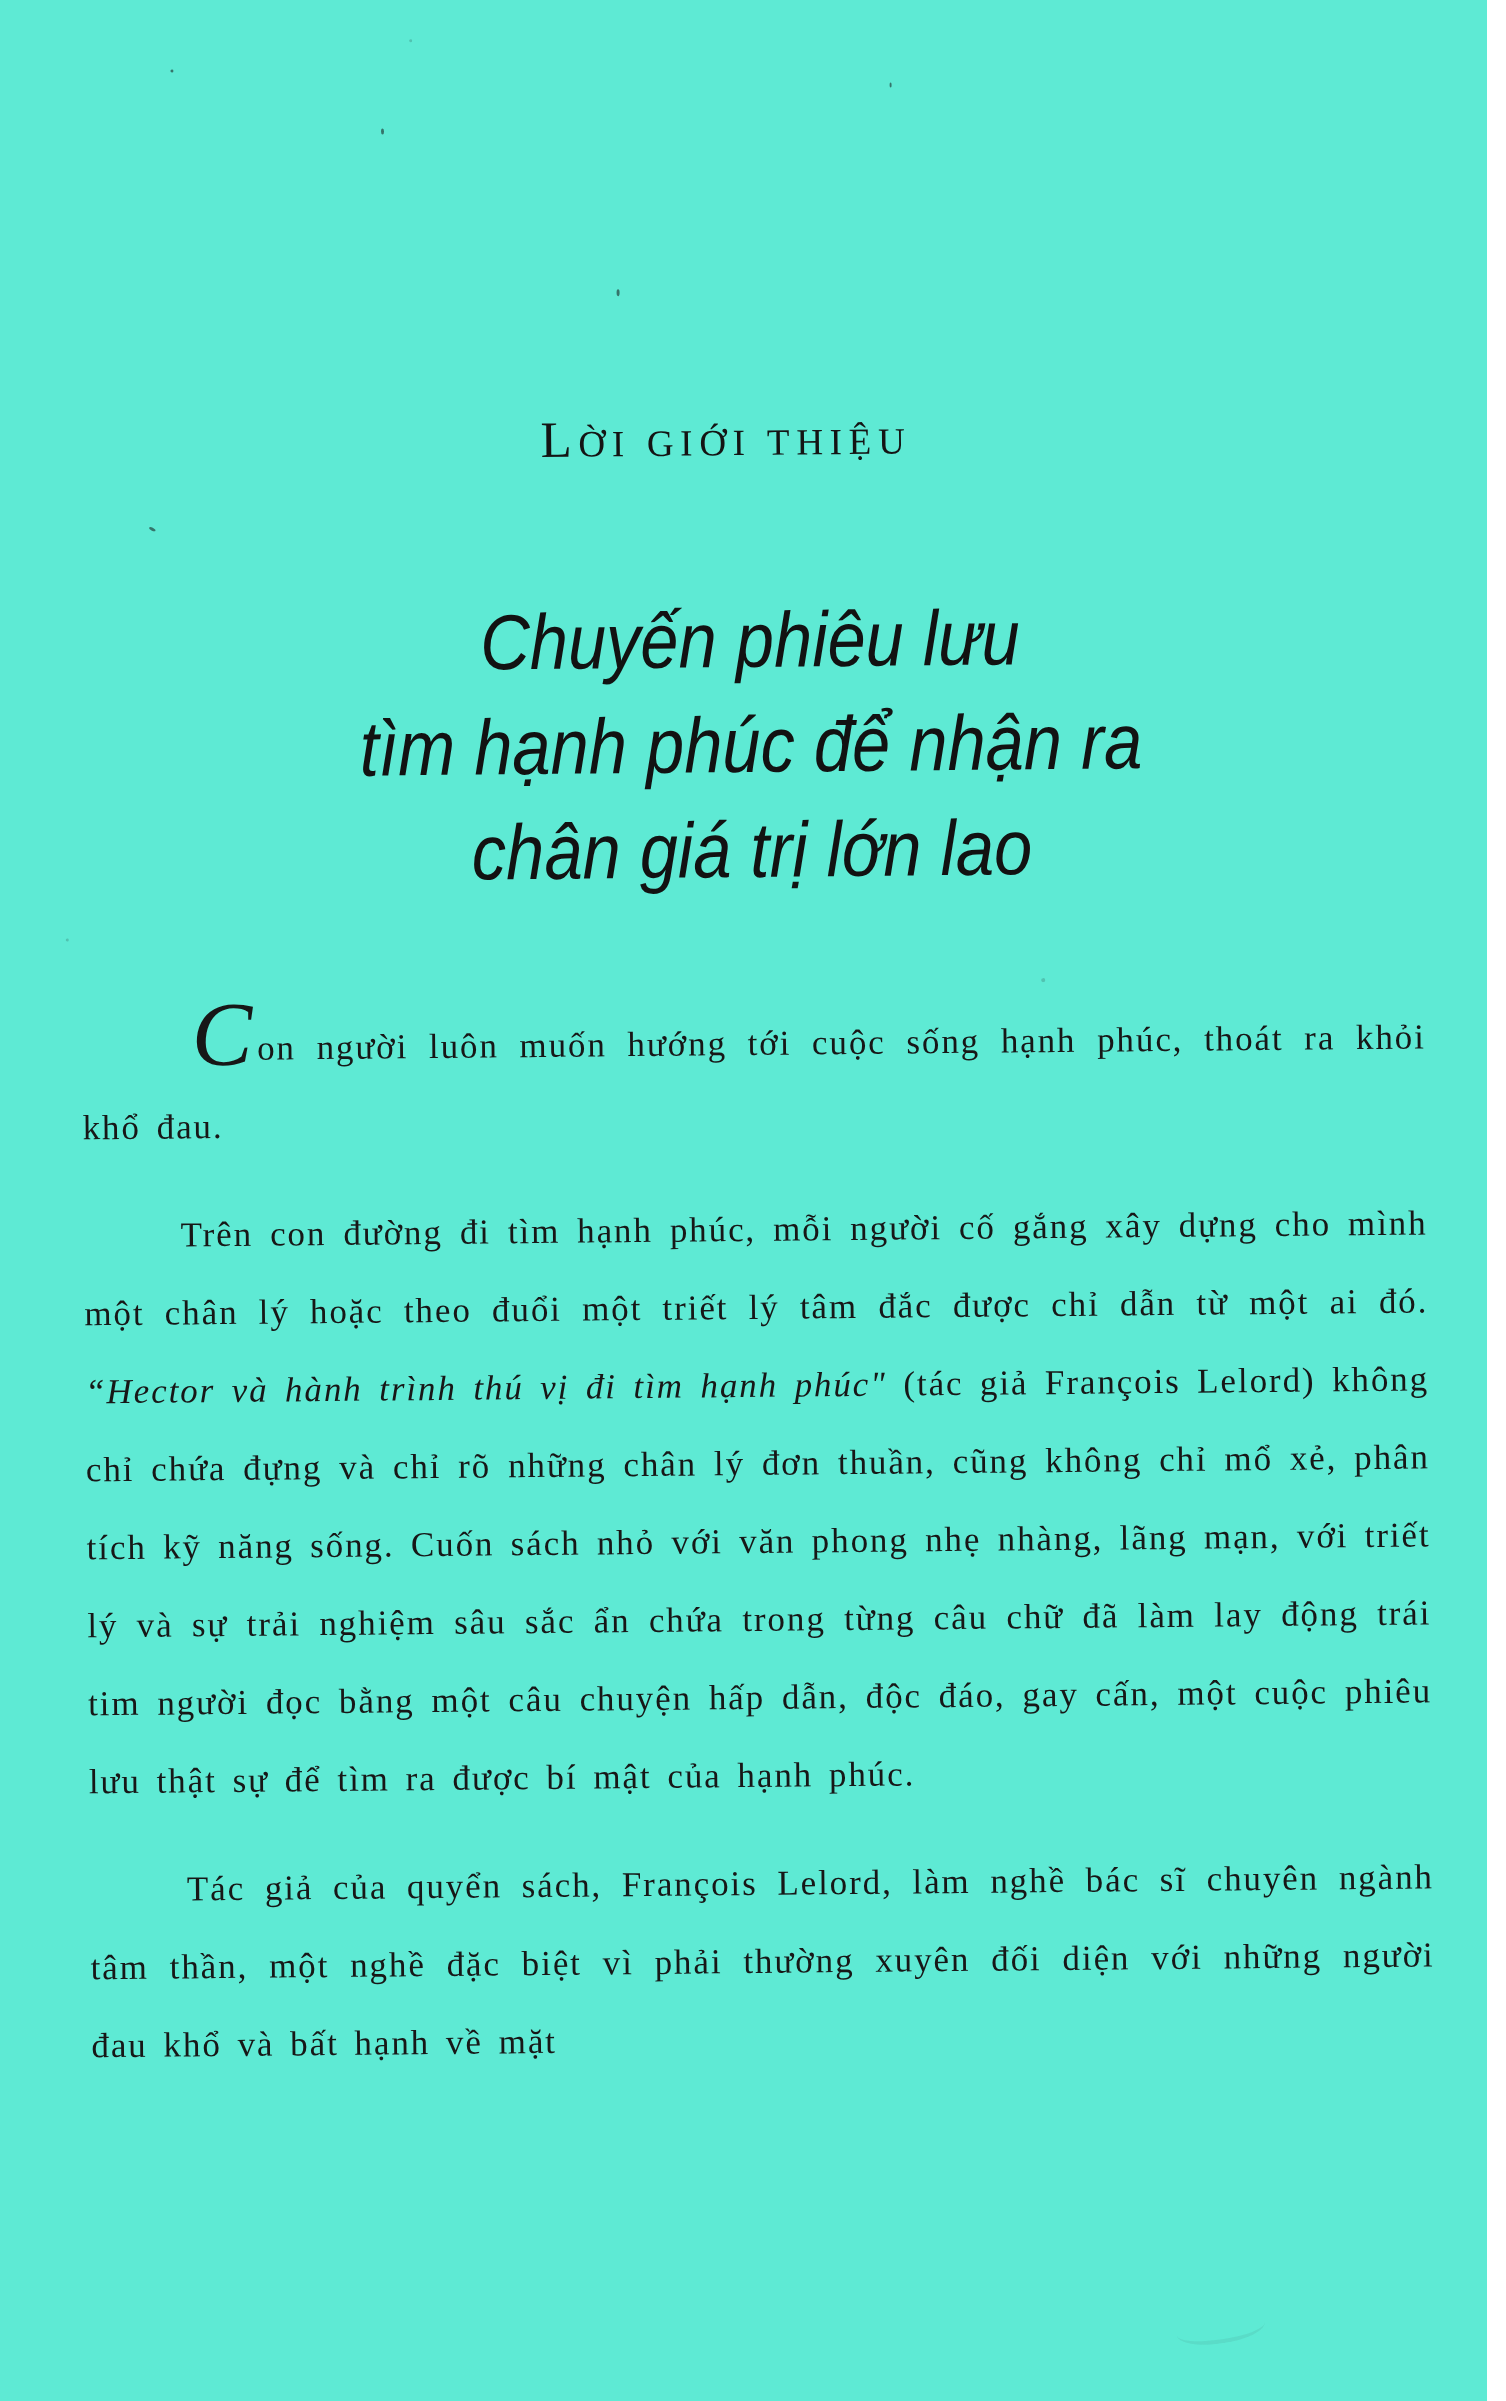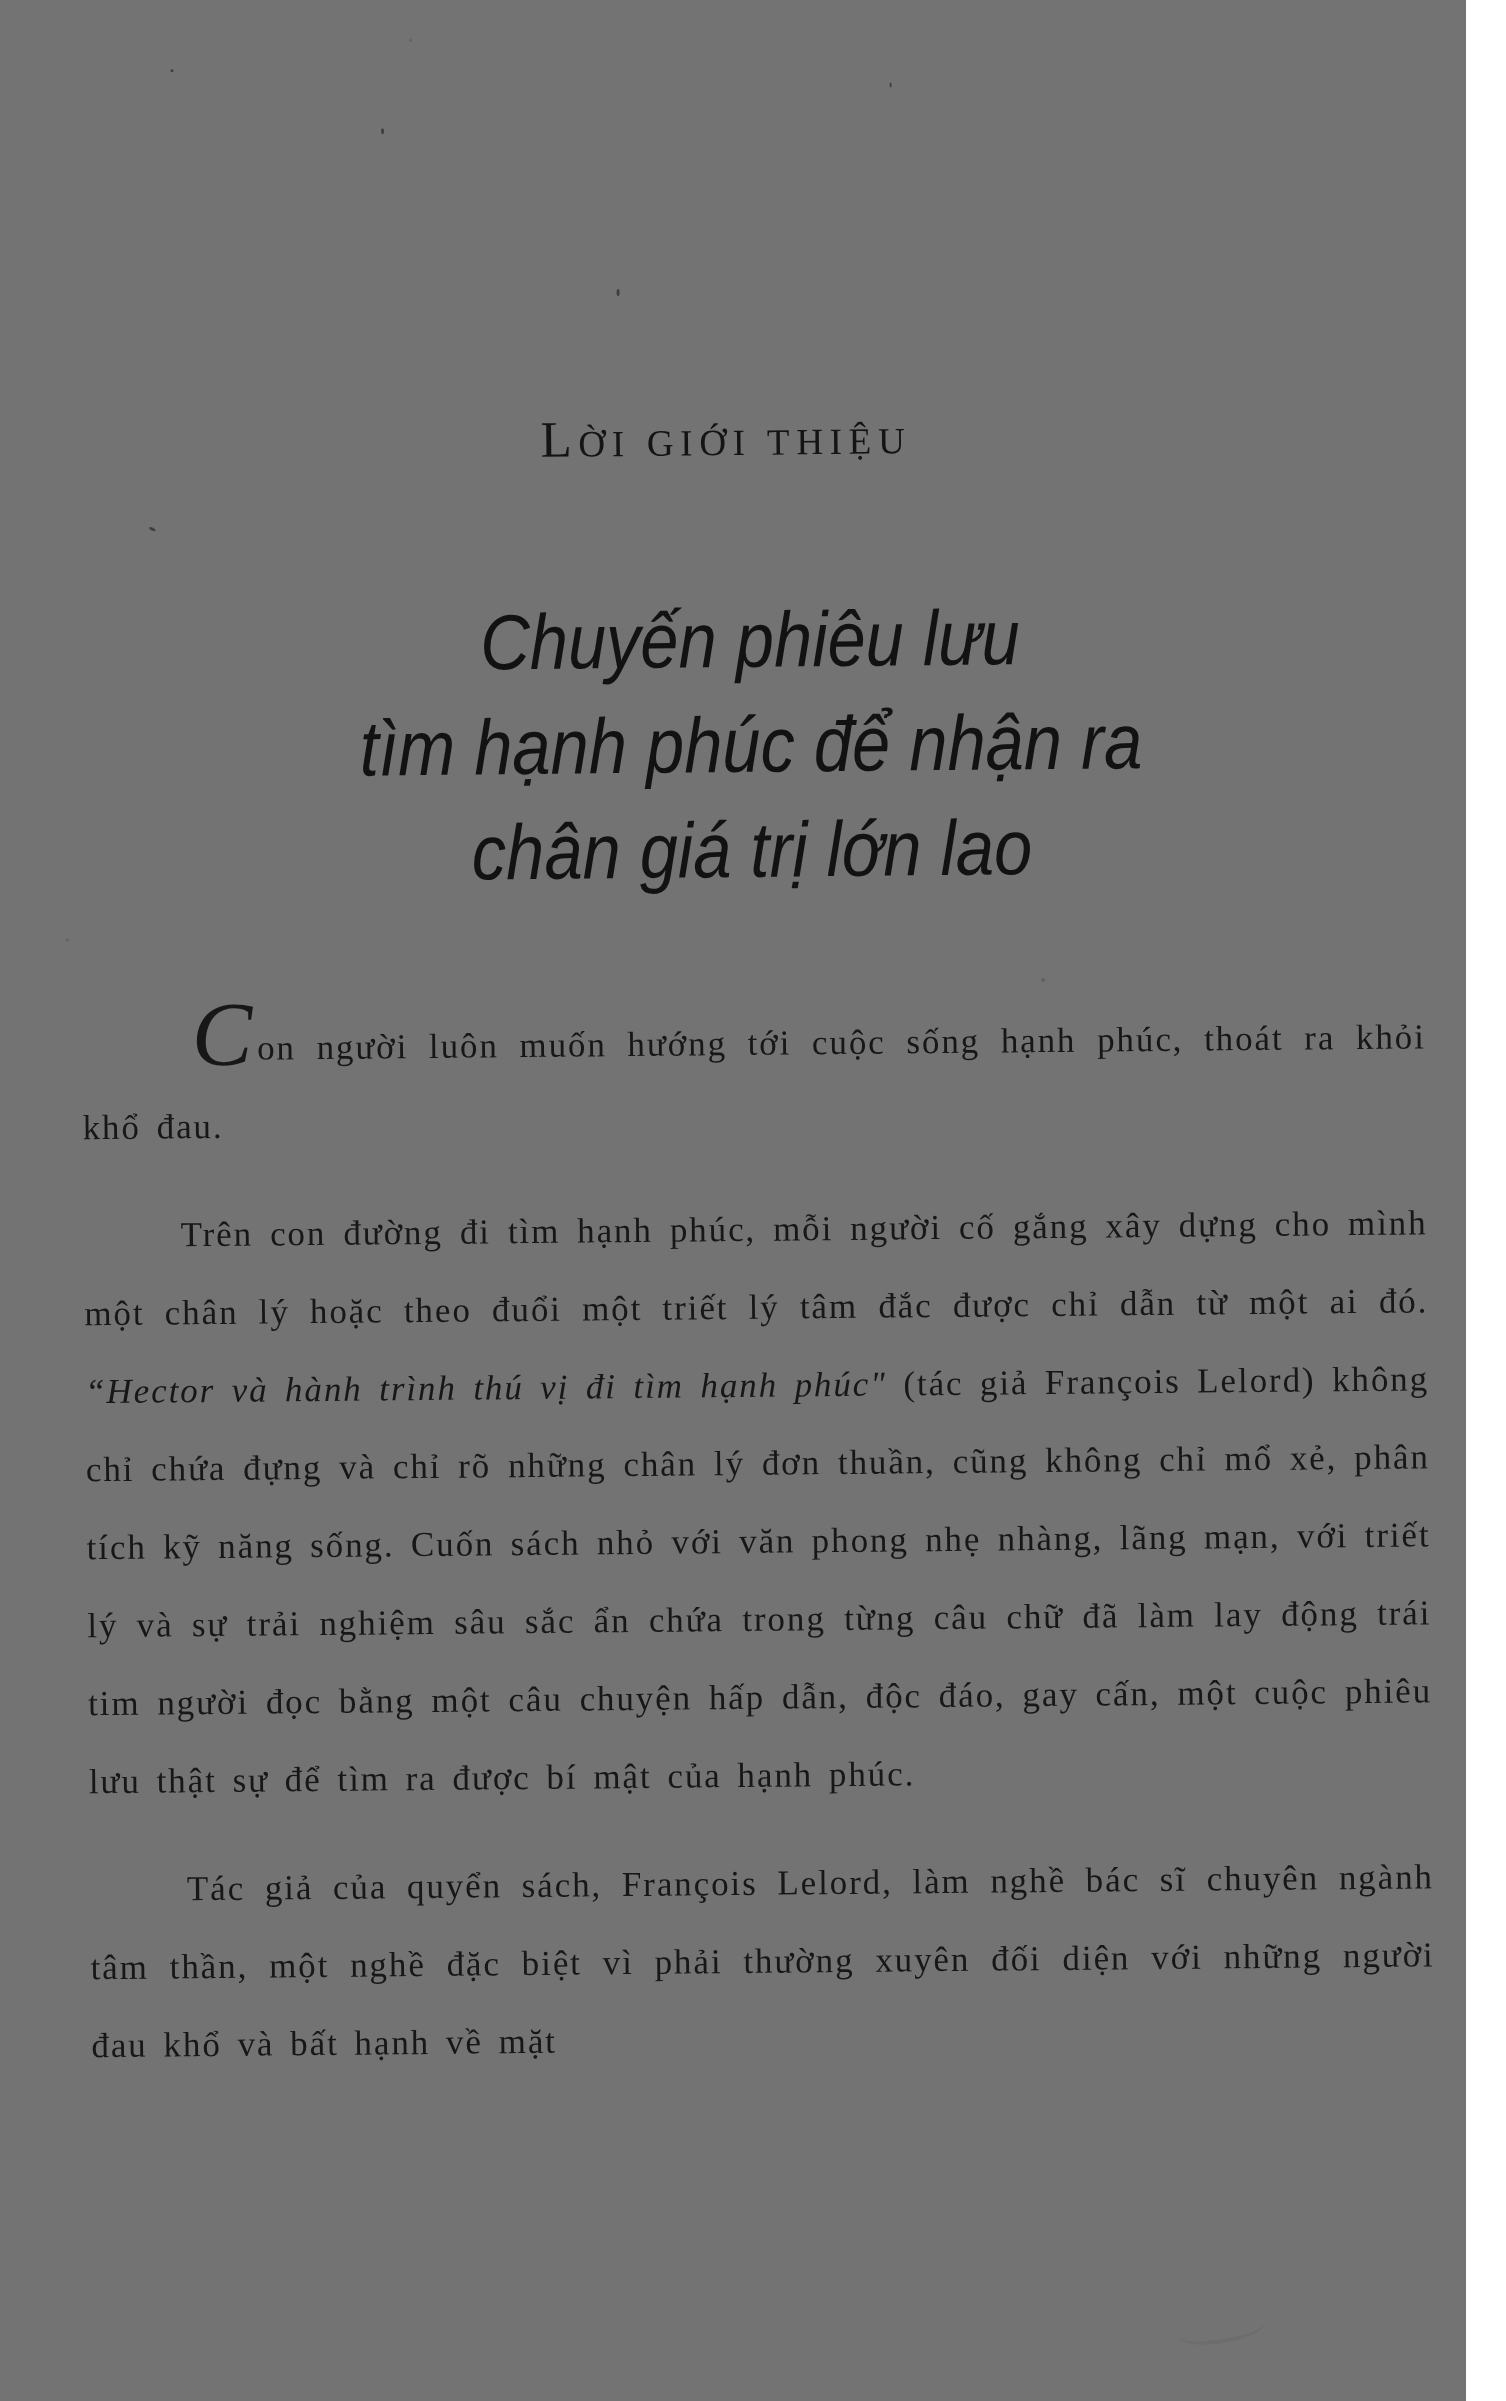--- a/index.html
+++ b/index.html
@@ -4,23 +4,24 @@
 <style>
   html, body {
     margin: 0;
     padding: 0;
     background: #ffffff;
   }
   .page {
     position: relative;
     width: 1466px;
     height: 2401px;
-    background: #737373;
+    background: #5eead4;
     color: #161616;
     overflow: hidden;
+    padding-left: 21px;
   }
   .content {
     position: absolute;
     inset: 0;
     transform: rotate(-0.55deg);
     transform-origin: 50% 40%;
   }
   
   .kicker {
     position: absolute;

